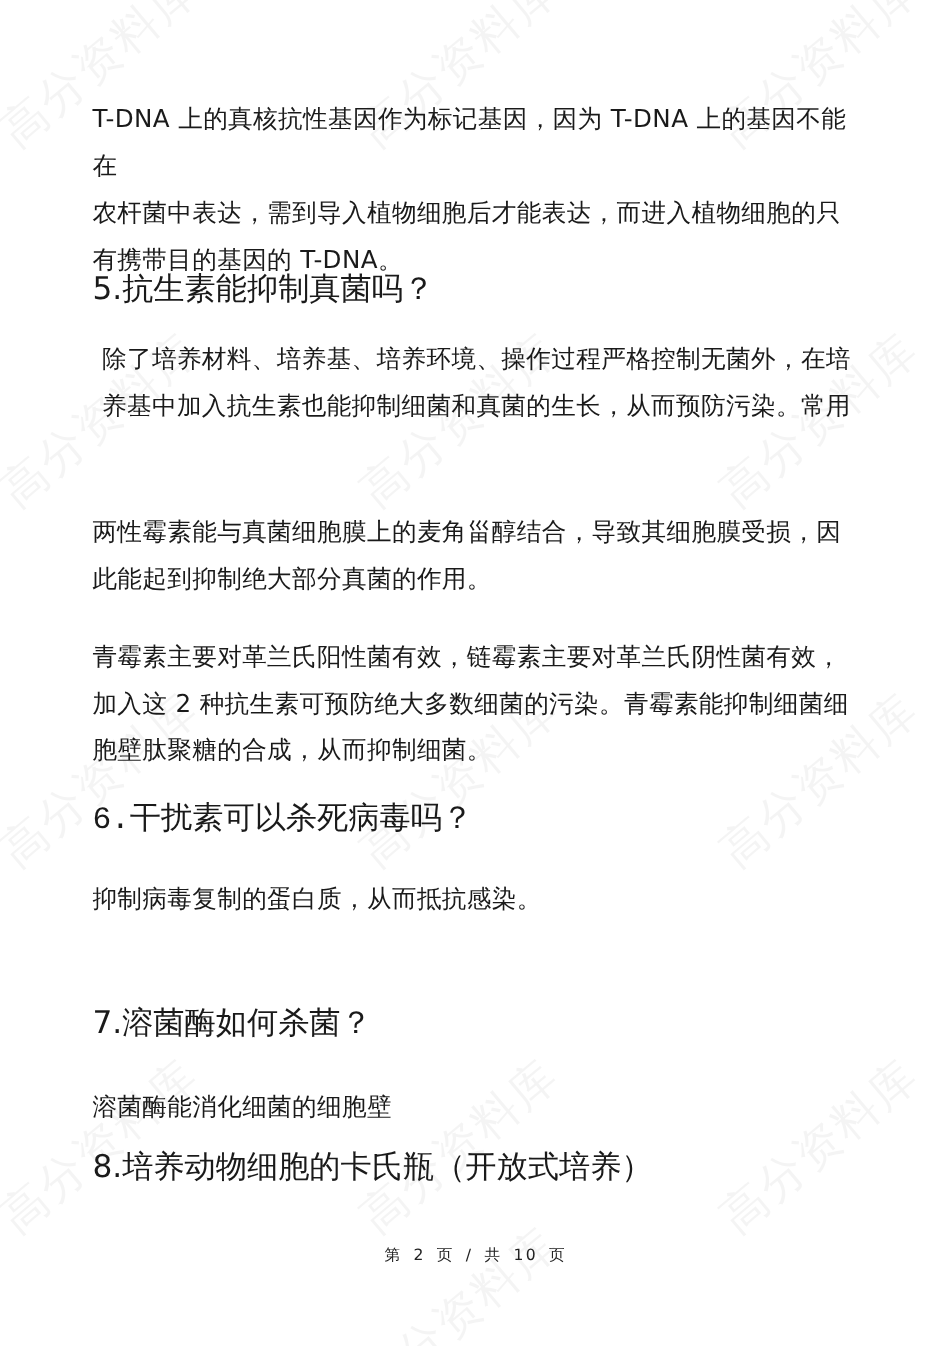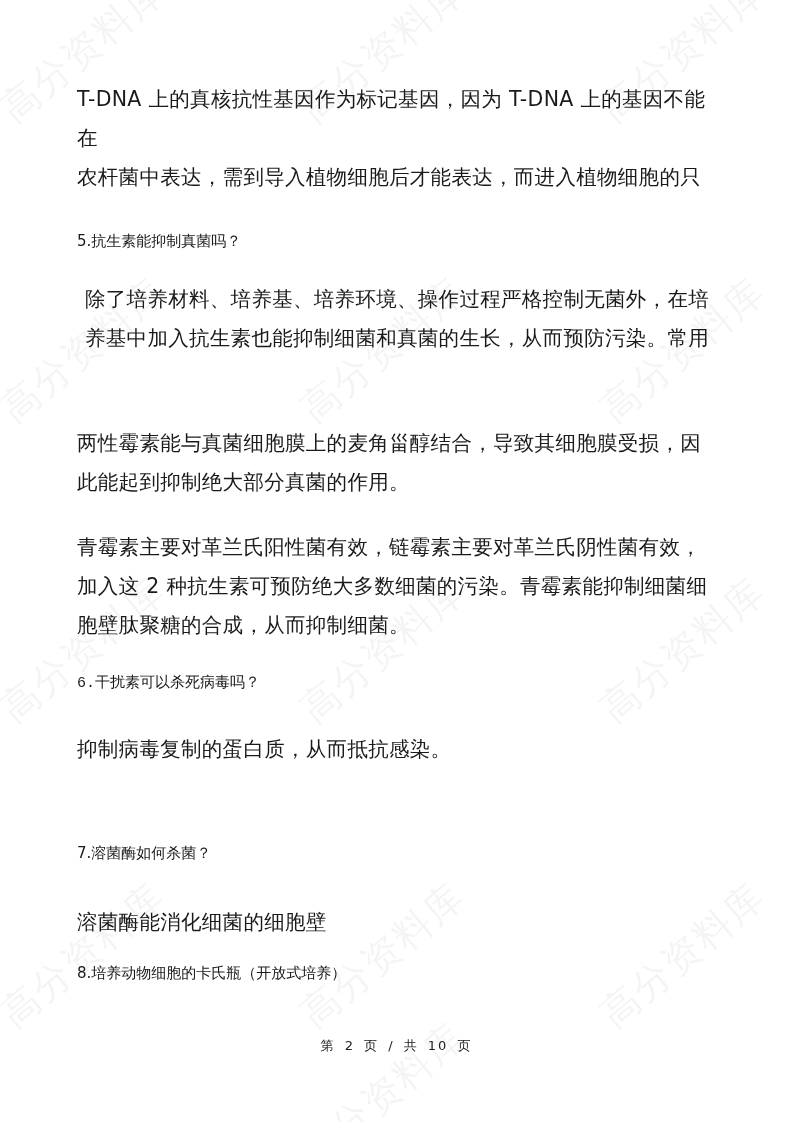--- a/index.html
+++ b/index.html
@@ -42,21 +42,21 @@
       left: 0;
       width: 640px;
       font-size: 20.5px;
       line-height: 39px;
       margin: 0;
       letter-spacing: 0.3px;
     }
     .heading {
       position: absolute;
       left: 0;
-      font-size: 15px;
+      font-size: 26px;
       line-height: 39px;
       margin: 0;
     }
     .footer {
       position: absolute;
       top: 1037px;
       left: 0;
       width: 793px;
       text-align: center;
       font-size: 13px;
@@ -83,20 +83,21 @@
   <span class="wm" style="left:290px; top:1000px;">高分资料库</span>
   <span class="wm" style="left:590px; top:1000px;">高分资料库</span>
   <span class="wm" style="left:290px; top:1140px;">高分资料库</span>
 </div>
 
 <div class="page">
 
   <div class="para" style="top:80px;">
     <div>T-DNA 上的真核抗性基因作为标记基因，因为 T-DNA 上的基因不能在</div>
     <div>农杆菌中表达，需到导入植物细胞后才能表达，而进入植物细胞的只</div>
+    <div>有携带目的基因的 T-DNA。</div>
   </div>
 
   <div class="heading" style="top:222px;">5.抗生素能抑制真菌吗？</div>
 
   <div class="para" style="top:280px;text-align:center;">
     <div>除了培养材料、培养基、培养环境、操作过程严格控制无菌外，在培</div>
     <div>养基中加入抗生素也能抑制细菌和真菌的生长，从而预防污染。常用</div>
   </div>
 
   <div class="para" style="top:424px;">

